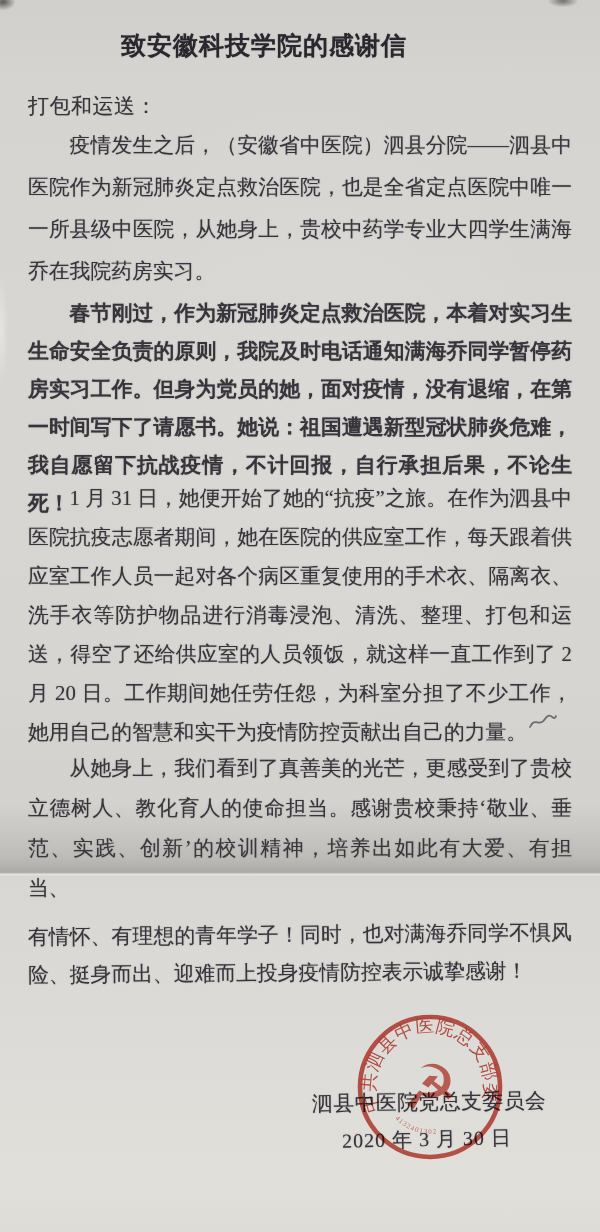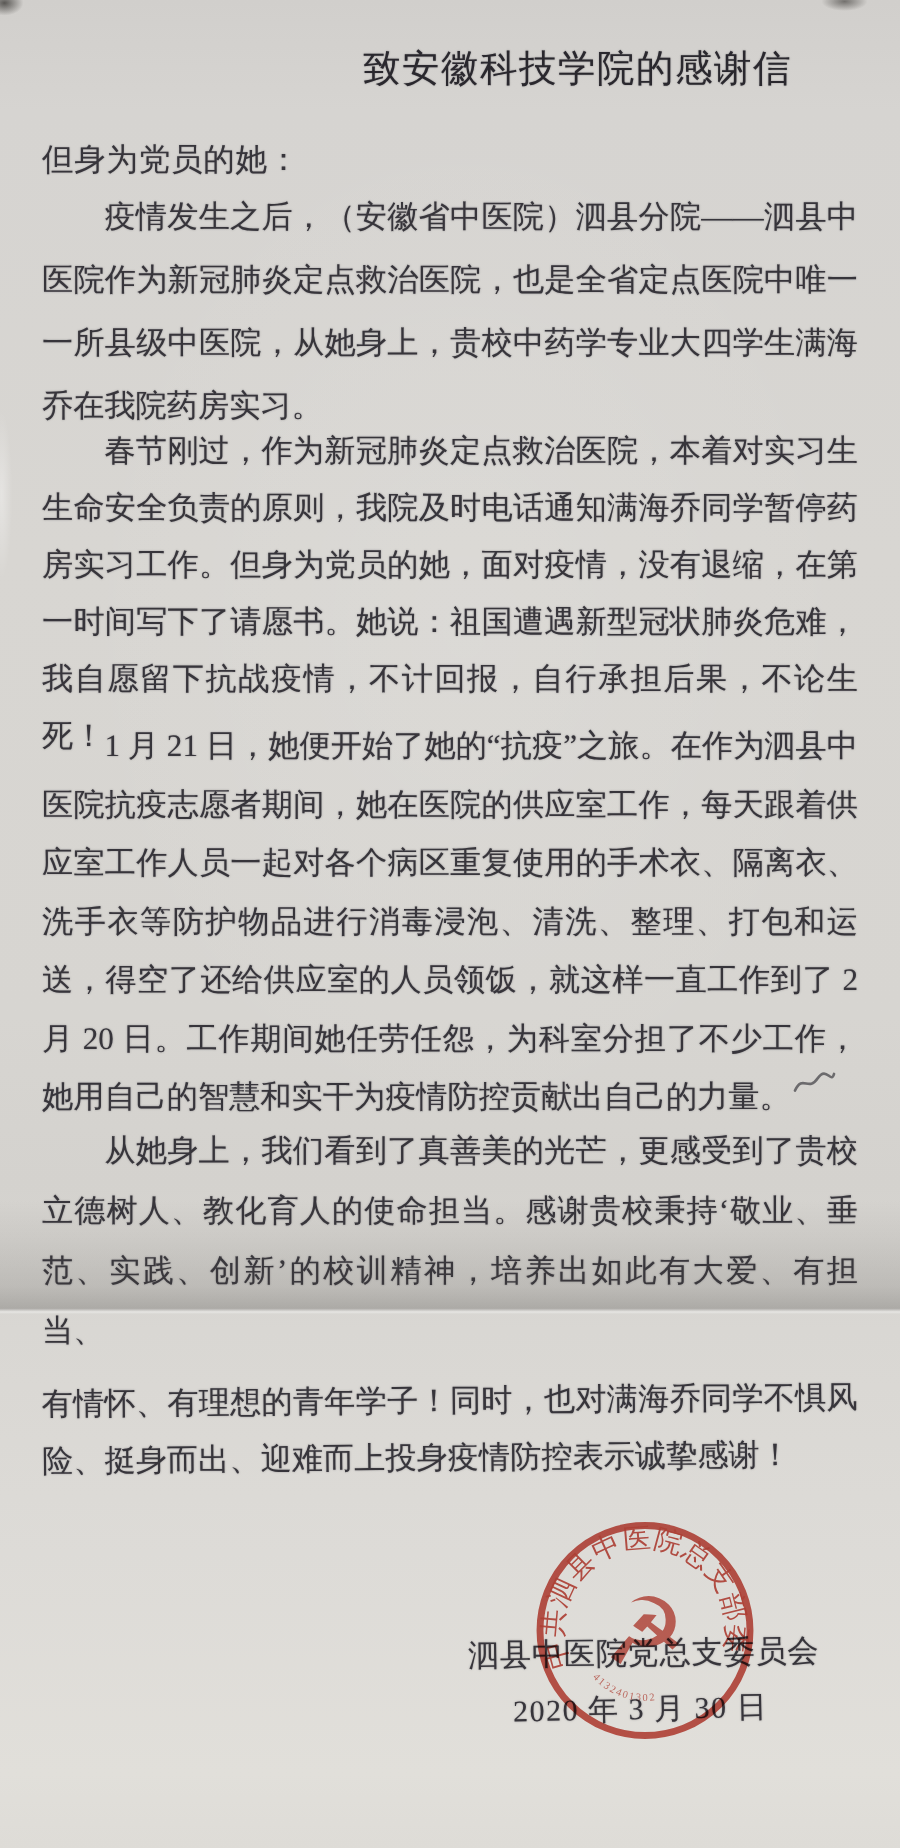--- a/index.html
+++ b/index.html
@@ -24,35 +24,35 @@
   .fold-shadow{
     position:absolute;left:0;top:800px;width:600px;height:72px;
     background:linear-gradient(180deg, rgba(86,84,80,0) 0%, rgba(86,84,80,.08) 35%,
       rgba(70,68,64,.18) 80%, rgba(58,56,52,.26) 97%, rgba(58,56,52,.28) 100%);
   }
   .crease-line{
     position:absolute;left:0;top:872px;width:600px;height:4px;
     background:linear-gradient(180deg, rgba(50,48,45,.30) 0%, rgba(255,255,255,.38) 65%, rgba(255,255,255,0) 100%);
   }
   .title{
-    position:absolute;top:12px;left:0;width:528px;text-align:right;
-    font-size:25px;font-weight:normal;letter-spacing:1px;color:#2a282e;
+    position:absolute;top:12px;left:0;width:528px;text-align:center;
+    font-size:25px;font-weight:bold;letter-spacing:1px;color:#2a282e;
     text-shadow:0 0 1px rgba(48,46,52,.55);
   }
   .salutation{
     position:absolute;top:92px;left:28px;margin:0;
     font-size:21px;letter-spacing:.5px;text-shadow:0 0 1px rgba(62,60,68,.5);
   }
   .para{
     position:absolute;left:28px;width:544px;margin:0;
     font-size:20.8px;text-align:justify;text-justify:inter-ideograph;
     text-indent:2em;text-shadow:0 0 1.2px rgba(62,60,68,.5);
   }
   .p1{top:124px;line-height:42px;}
-  .p2{top:282px;line-height:38px;}
+  .p2{top:294px;line-height:38px;font-weight:bold;}
   .p3{top:478px;line-height:39px;}
   .p4{top:748px;line-height:40px;}
   .p5{top:918px;line-height:38px;text-indent:0;transform:rotate(-.5deg);transform-origin:left center;}
   .signature{
     position:absolute;top:1088px;right:54px;margin:0;
     font-size:20.8px;letter-spacing:.5px;transform:rotate(-.8deg);
     text-shadow:0 0 1.2px rgba(62,60,68,.5);
   }
   .date{
     position:absolute;top:1126px;right:88px;margin:0;
@@ -69,25 +69,25 @@
 </style>
 </head>
 <body>
 
 <div class="photo">
 
   <div class="photo-specks"></div>
 
   <h1 class="title">致安徽科技学院的感谢信</h1>
 
-  <p class="salutation">但身为党员的她：</p>
+  <p class="salutation">打包和运送：</p>
 
   <p class="para p1">疫情发生之后，（安徽省中医院）泗县分院——泗县中医院作为新冠肺炎定点救治医院，也是全省定点医院中唯一一所县级中医院，从她身上，贵校中药学专业大四学生满海乔在我院药房实习。</p>
   <p class="para p2">春节刚过，作为新冠肺炎定点救治医院，本着对实习生生命安全负责的原则，我院及时电话通知满海乔同学暂停药房实习工作。但身为党员的她，面对疫情，没有退缩，在第一时间写下了请愿书。她说：祖国遭遇新型冠状肺炎危难，我自愿留下抗战疫情，不计回报，自行承担后果，不论生死！</p>
-  <p class="para p3">1 月 21 日，她便开始了她的“抗疫”之旅。在作为泗县中医院抗疫志愿者期间，她在医院的供应室工作，每天跟着供应室工作人员一起对各个病区重复使用的手术衣、隔离衣、洗手衣等防护物品进行消毒浸泡、清洗、整理、打包和运送，得空了还给供应室的人员领饭，就这样一直工作到了 2 月 20 日。工作期间她任劳任怨，为科室分担了不少工作，她用自己的智慧和实干为疫情防控贡献出自己的力量。</p>
+  <p class="para p3">1 月 31 日，她便开始了她的“抗疫”之旅。在作为泗县中医院抗疫志愿者期间，她在医院的供应室工作，每天跟着供应室工作人员一起对各个病区重复使用的手术衣、隔离衣、洗手衣等防护物品进行消毒浸泡、清洗、整理、打包和运送，得空了还给供应室的人员领饭，就这样一直工作到了 2 月 20 日。工作期间她任劳任怨，为科室分担了不少工作，她用自己的智慧和实干为疫情防控贡献出自己的力量。</p>
   <p class="para p4">从她身上，我们看到了真善美的光芒，更感受到了贵校立德树人、教化育人的使命担当。感谢贵校秉持‘敬业、垂范、实践、创新’的校训精神，培养出如此有大爱、有担当、</p>
 
   <svg class="pen-mark" width="30" height="22" viewBox="0 0 30 22">
     <path d="M2 15 C7 4, 11 16, 17 7 S26 11, 28 4" fill="none" stroke="#3b3940" stroke-width="1.8" stroke-linecap="round" opacity=".85"></path>
   </svg>
 
   <div class="fold-shadow"></div>
   <div class="crease-line"></div>
 
   <p class="para p5">有情怀、有理想的青年学子！同时，也对满海乔同学不惧风险、挺身而出、迎难而上投身疫情防控表示诚挚感谢！</p>

